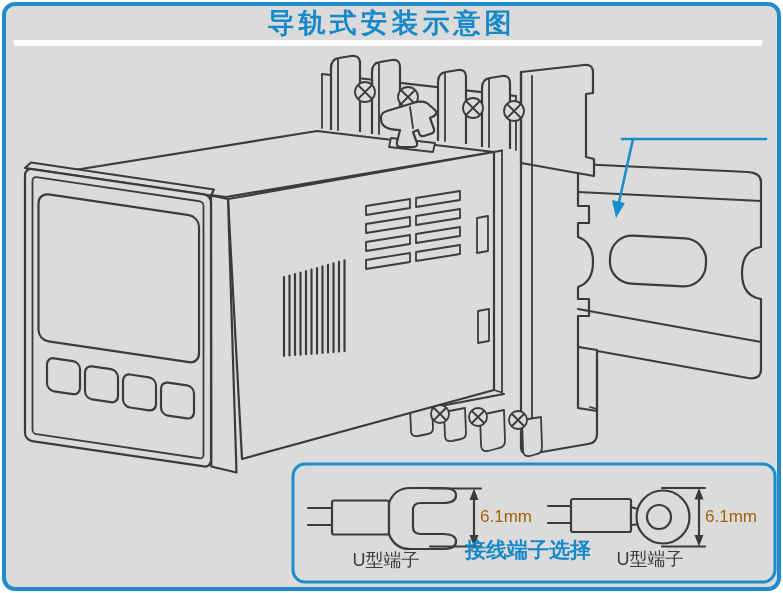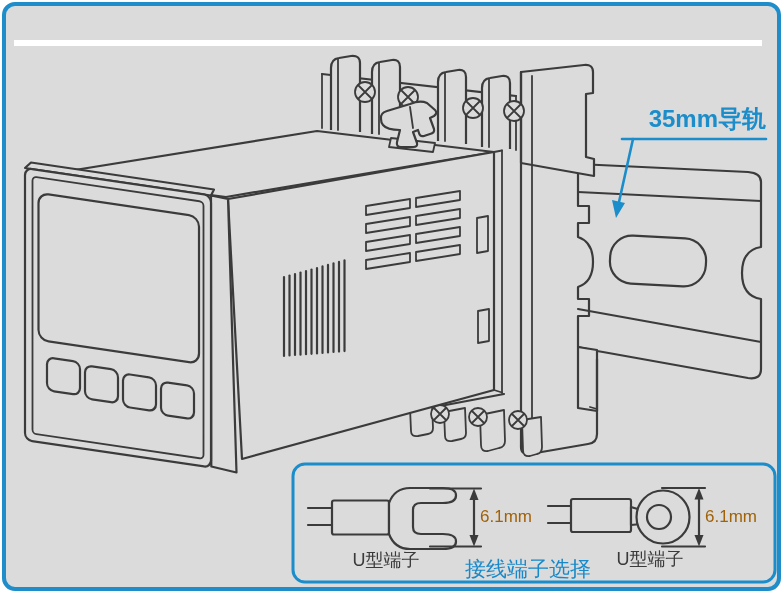--- a/index.html
+++ b/index.html
@@ -11,22 +11,22 @@
   .title{position:absolute;left:0;top:5px;width:100%;text-align:center;
          font-size:27px;font-weight:bold;color:#1789c9;letter-spacing:4px;}
   .divider{position:absolute;left:14px;top:40px;width:748px;height:6px;background:#ffffff;}
   .rail-label{position:absolute;right:17px;top:103px;font-size:24px;font-weight:bold;color:#1b8dca;white-space:nowrap;}
   .dim-label{position:absolute;font-size:17px;color:#a16207;white-space:nowrap;}
   .dim-u{left:480px;top:507px;}
   .dim-o{left:705px;top:507px;}
   .term-label{position:absolute;font-size:18px;color:#3a3a3a;white-space:nowrap;transform:translateX(-50%);}
   .lab-u{left:386px;top:548px;}
   .lab-o{left:650px;top:547px;}
-  .caption{position:absolute;left:528px;top:555px;transform:translateX(-50%);
-           font-size:21px;font-weight:normal;color:#1789c9;white-space:nowrap;}
+  .caption{position:absolute;left:528px;top:536px;transform:translateX(-50%);
+           font-size:21px;font-weight:bold;color:#1789c9;white-space:nowrap;}
   
   .ln{stroke:#3b3b3b;fill:none;stroke-width:2.2;stroke-linejoin:round;stroke-linecap:round;}
   .th{stroke:#3b3b3b;fill:none;stroke-width:1.8;stroke-linejoin:round;stroke-linecap:round;}
   .fl{fill:#dbdbdc;stroke:#3b3b3b;stroke-width:2.2;stroke-linejoin:round;}
   .fth{fill:#dbdbdc;stroke:#3b3b3b;stroke-width:1.8;stroke-linejoin:round;}
   .bl{stroke:#1b8dca;fill:none;stroke-width:2.6;stroke-linecap:round;}
   .blf{fill:#1b8dca;stroke:none;}
   .dk{fill:#3a3a3a;stroke:none;}
 </style>
 </head>
@@ -196,21 +196,21 @@
       </g>
       <g>
         <path class="ln" stroke-width="1.8" d="M662,488 L705,488 M662,546.5 L705,546.5"></path>
         <path class="ln" d="M699,497 L699,538"></path>
         <polygon class="dk" points="699,488 694.5,499.5 703.5,499.5"></polygon>
         <polygon class="dk" points="699,546.5 694.5,535 703.5,535"></polygon>
       </g>
     </g>
   </svg>
 
+  <div class="title">导轨式安装示意图</div>
   <div class="divider"></div>
-  <div class="rail-label">35mm导轨</div>
 
   <div class="dim-label dim-u">6.1mm</div>
   <div class="dim-label dim-o">6.1mm</div>
   <div class="term-label lab-u">U型端子</div>
   <div class="term-label lab-o">U型端子</div>
   <div class="caption">接线端子选择</div>
 </div>
 
 </body></html>

